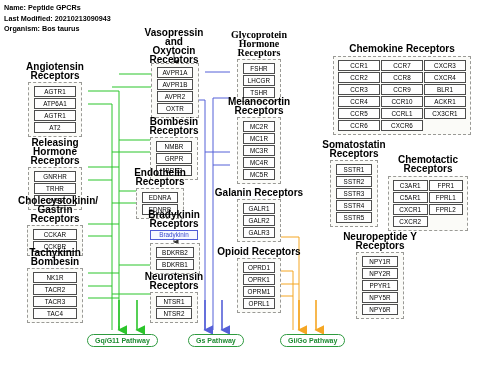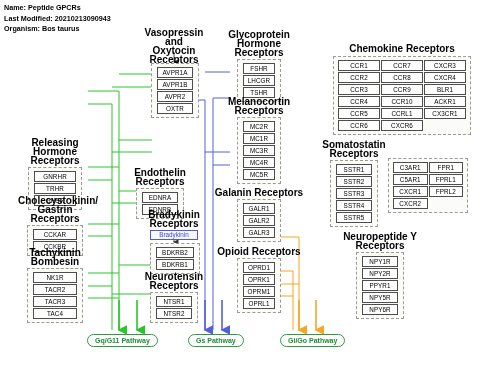--- a/index.html
+++ b/index.html
@@ -138,20 +138,29 @@
       <path d="M272,284 H299"></path>
       <path d="M272,296 H293"></path>
     </g>
     <path d="M299,300 V330" stroke="#f5a623" stroke-width="1.6" fill="none" marker-end="url(#agi)"></path>
     <path d="M316,300 V330" stroke="#f5a623" stroke-width="1.6" fill="none" marker-end="url(#agi)"></path>
 
     <path d="M174,52 V62" stroke="#333" stroke-width="0.9" fill="none" marker-end="url(#ablk)"></path>
     <path d="M174,232 V242" stroke="#333" stroke-width="0.9" fill="none" marker-end="url(#ablk)"></path>
   </svg>
 
+  <div class="group" style="left:20px;top:62px;width:70px;">
+    <div class="group-title" style="white-space: pre-line;">Angiotensin Receptors</div>
+    <div class="group-box" style="margin:2px 8px 0 8px;">
+      <div class="node">AGTR1</div>
+      <div class="node">ATP6A1</div>
+      <div class="node">AGTR1</div>
+      <div class="node">AT2</div>
+    </div>
+  </div>
 
   <div class="group" style="left:20px;top:138px;width:70px;">
     <div class="group-title" style="white-space: pre-line;">Releasing Hormone
 Receptors</div>
     <div class="group-box" style="margin:2px 8px 0 8px;">
       <div class="node">GNRHR</div>
       <div class="node">TRHR</div>
       <div class="node">GHSR</div>
     </div>
   </div>
@@ -180,20 +189,28 @@
 Oxytocin Receptors</div>
     <div class="entry" style="margin-top:1.5px;width:34px;">Oxytocin</div>
   </div>
   <div class="group-box" style="position:absolute;left:151px;top:63px;width:36px;">
     <div class="node">AVPR1A</div>
     <div class="node">AVPR1B</div>
     <div class="node">AVPR2</div>
     <div class="node">OXTR</div>
   </div>
 
+  <div class="group" style="left:130px;top:117px;width:88px;">
+    <div class="group-title" style="white-space: pre-line;">Bombesin Receptors</div>
+    <div class="group-box" style="margin:2px 20px 0 20px;">
+      <div class="node">NMBR</div>
+      <div class="node">GRPR</div>
+      <div class="node">BRS3</div>
+    </div>
+  </div>
 
   <div class="group" style="left:116px;top:168px;width:88px;">
     <div class="group-title" style="white-space: pre-line;">Endothelin Receptors</div>
     <div class="group-box" style="margin:2px 20px 0 20px;">
       <div class="node">EDNRA</div>
       <div class="node">EDNRB</div>
     </div>
   </div>
 
   <div class="group" style="left:130px;top:210px;width:88px;">
@@ -207,21 +224,21 @@
 
   <div class="group" style="left:128px;top:272px;width:92px;">
     <div class="group-title" style="white-space: pre-line;">Neurotensin Receptors</div>
     <div class="group-box" style="margin:2px 22px 0 22px;">
       <div class="node">NTSR1</div>
       <div class="node">NTSR2</div>
     </div>
   </div>
 
   <div class="group" style="left:213px;top:30px;width:92px;">
-    <div class="group-title" style="white-space: pre-line;">Glycoprotein Hormone
+    <div class="group-title" style="white-space: pre-line; font-family: Liberation Serif, serif;">Glycoprotein Hormone
 Receptors</div>
     <div class="group-box" style="margin:2px 24px 0 24px;">
       <div class="node">FSHR</div>
       <div class="node">LHCGR</div>
       <div class="node">TSHR</div>
     </div>
   </div>
 
   <div class="group" style="left:213px;top:97px;width:92px;">
     <div class="group-title" style="white-space: pre-line;">Melanocortin
@@ -284,20 +301,21 @@
     <div class="group-box" style="margin:2px 12px 0 12px;">
       <div class="node">SSTR1</div>
       <div class="node">SSTR2</div>
       <div class="node">SSTR3</div>
       <div class="node">SSTR4</div>
       <div class="node">SSTR5</div>
     </div>
   </div>
 
   <div class="group" style="left:381px;top:155px;width:94px;">
+    <div class="group-title" style="white-space: pre-line;">Chemotactic Receptors</div>
     <div class="grid-box" style="margin:3px 7px 0 7px;grid-template-columns:repeat(2,1fr);">
       <div class="node">C3AR1</div>
       <div class="node">FPR1</div>
       <div class="node">C5AR1</div>
       <div class="node">FPRL1</div>
       <div class="node">CXCR1</div>
       <div class="node">FPRL2</div>
       <div class="node">CXCR2</div>
       <div style="height:9px;"></div>
     </div>

